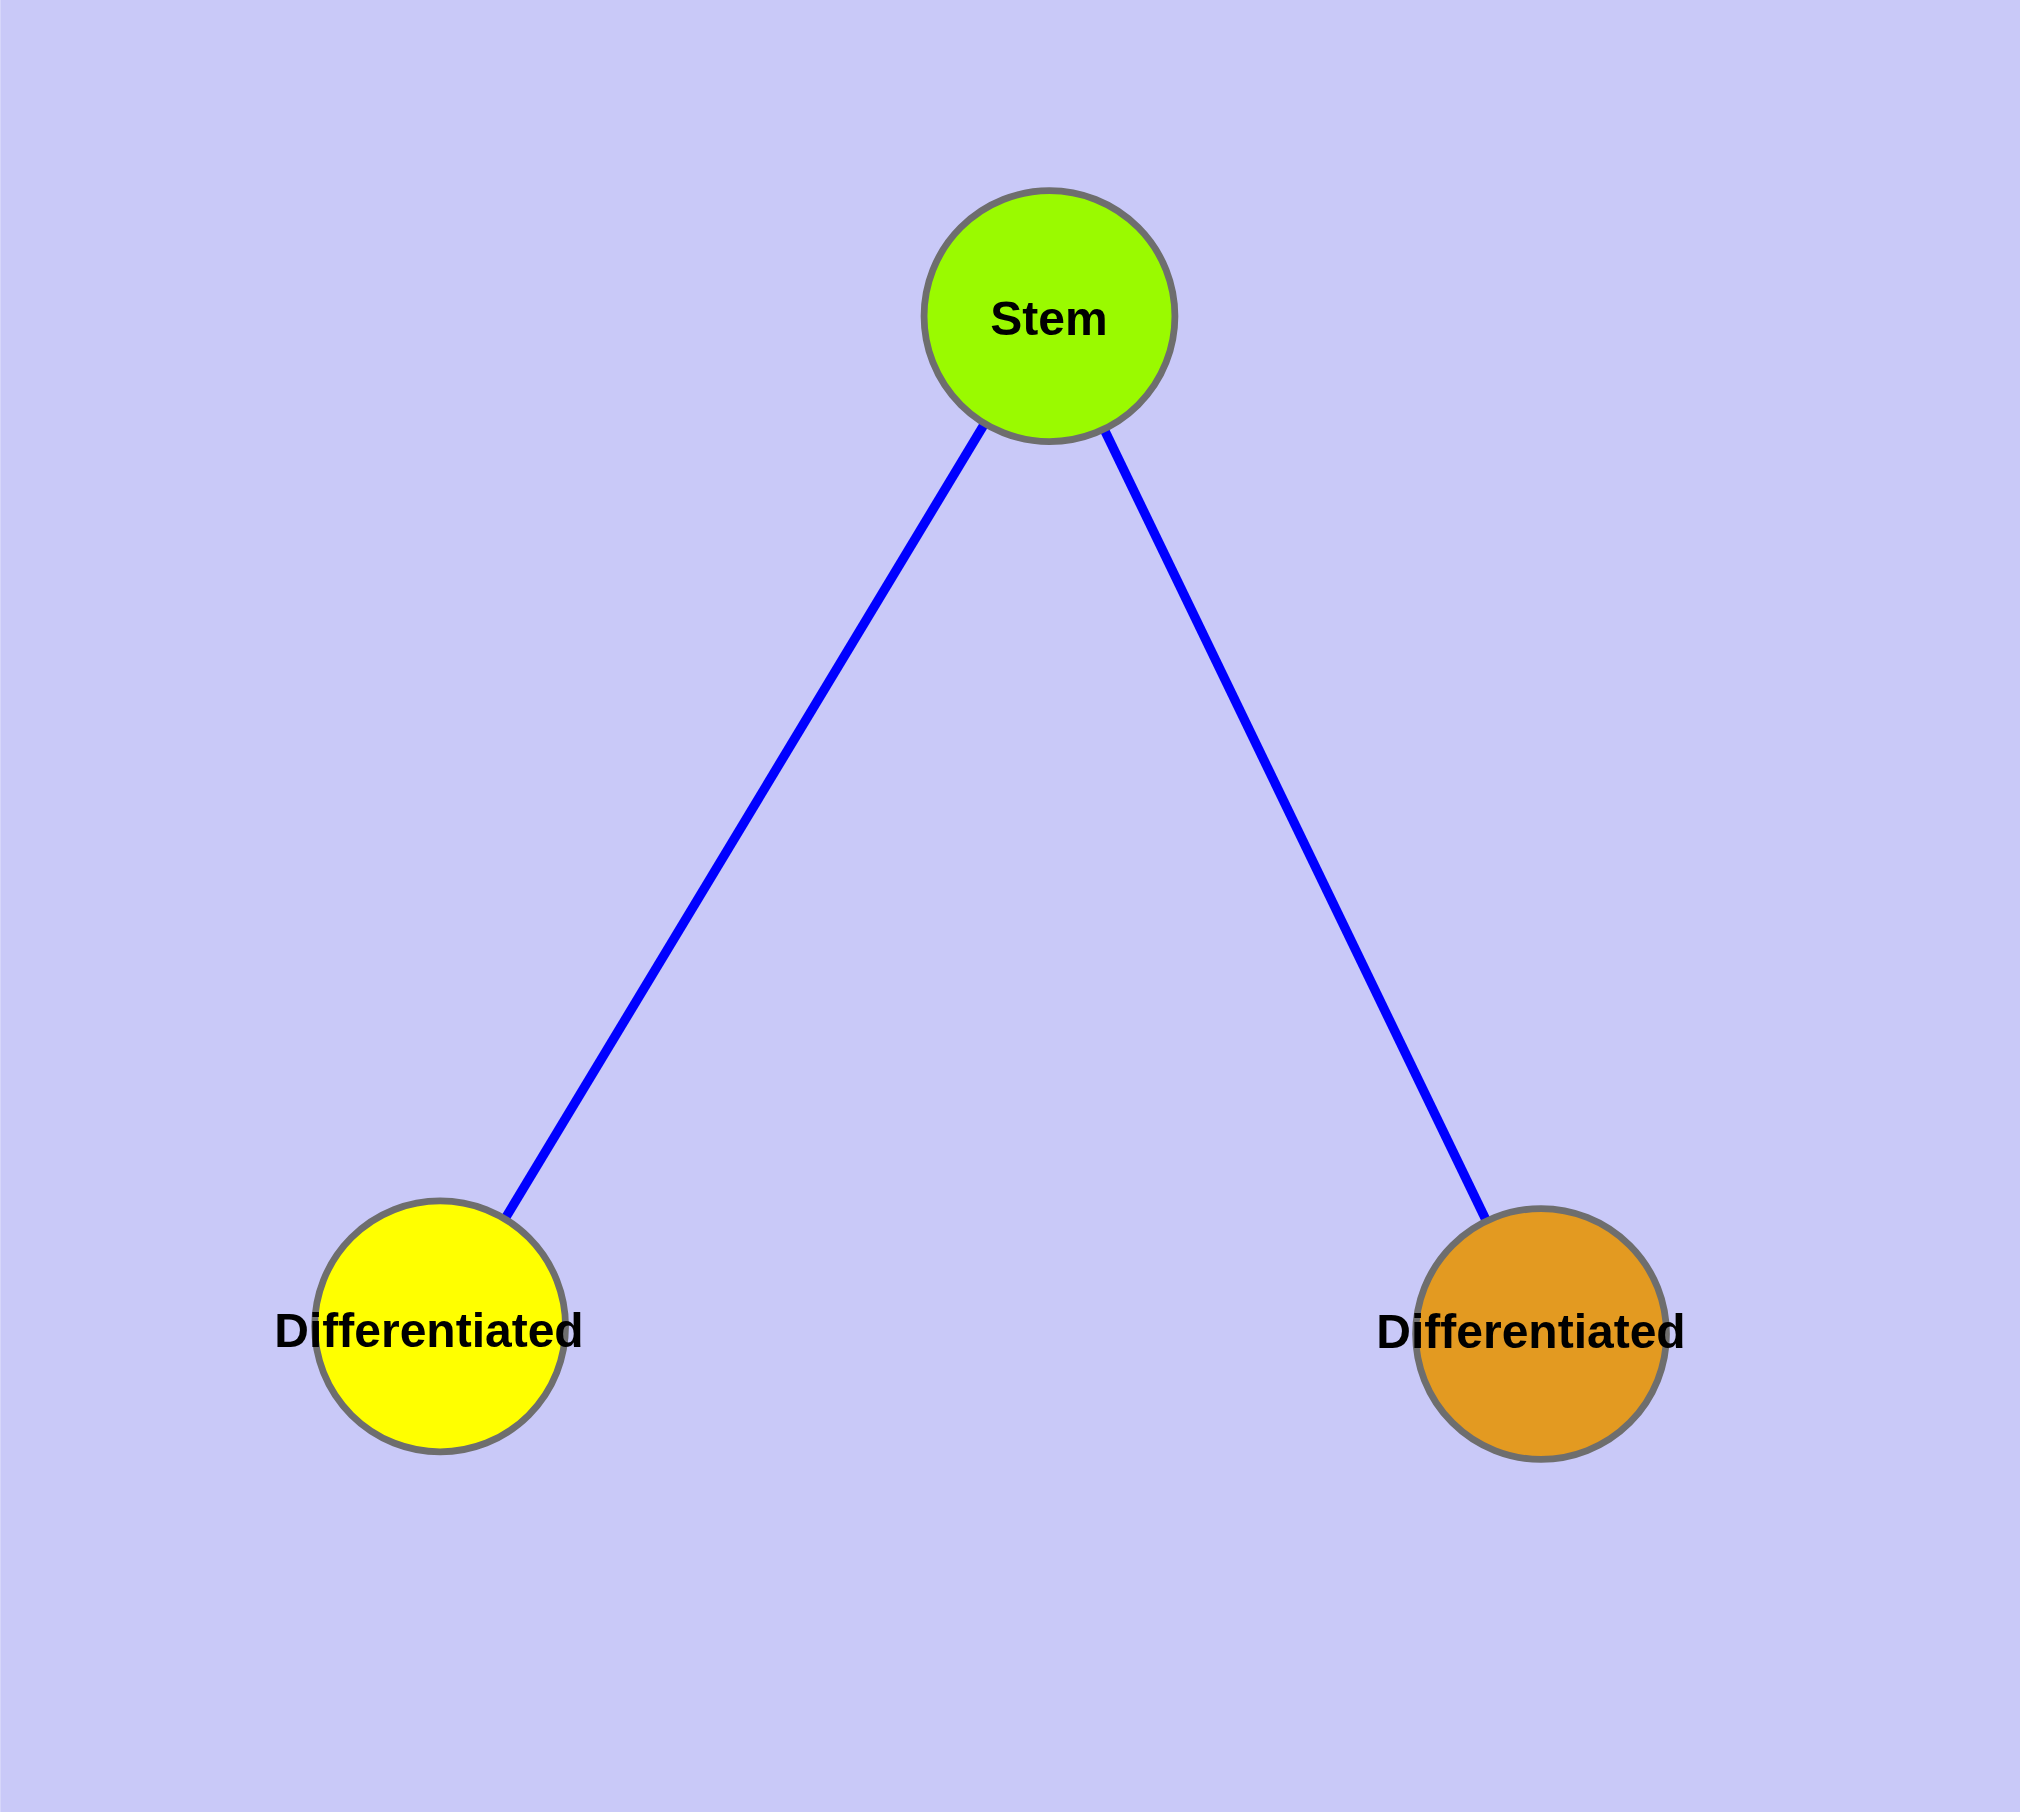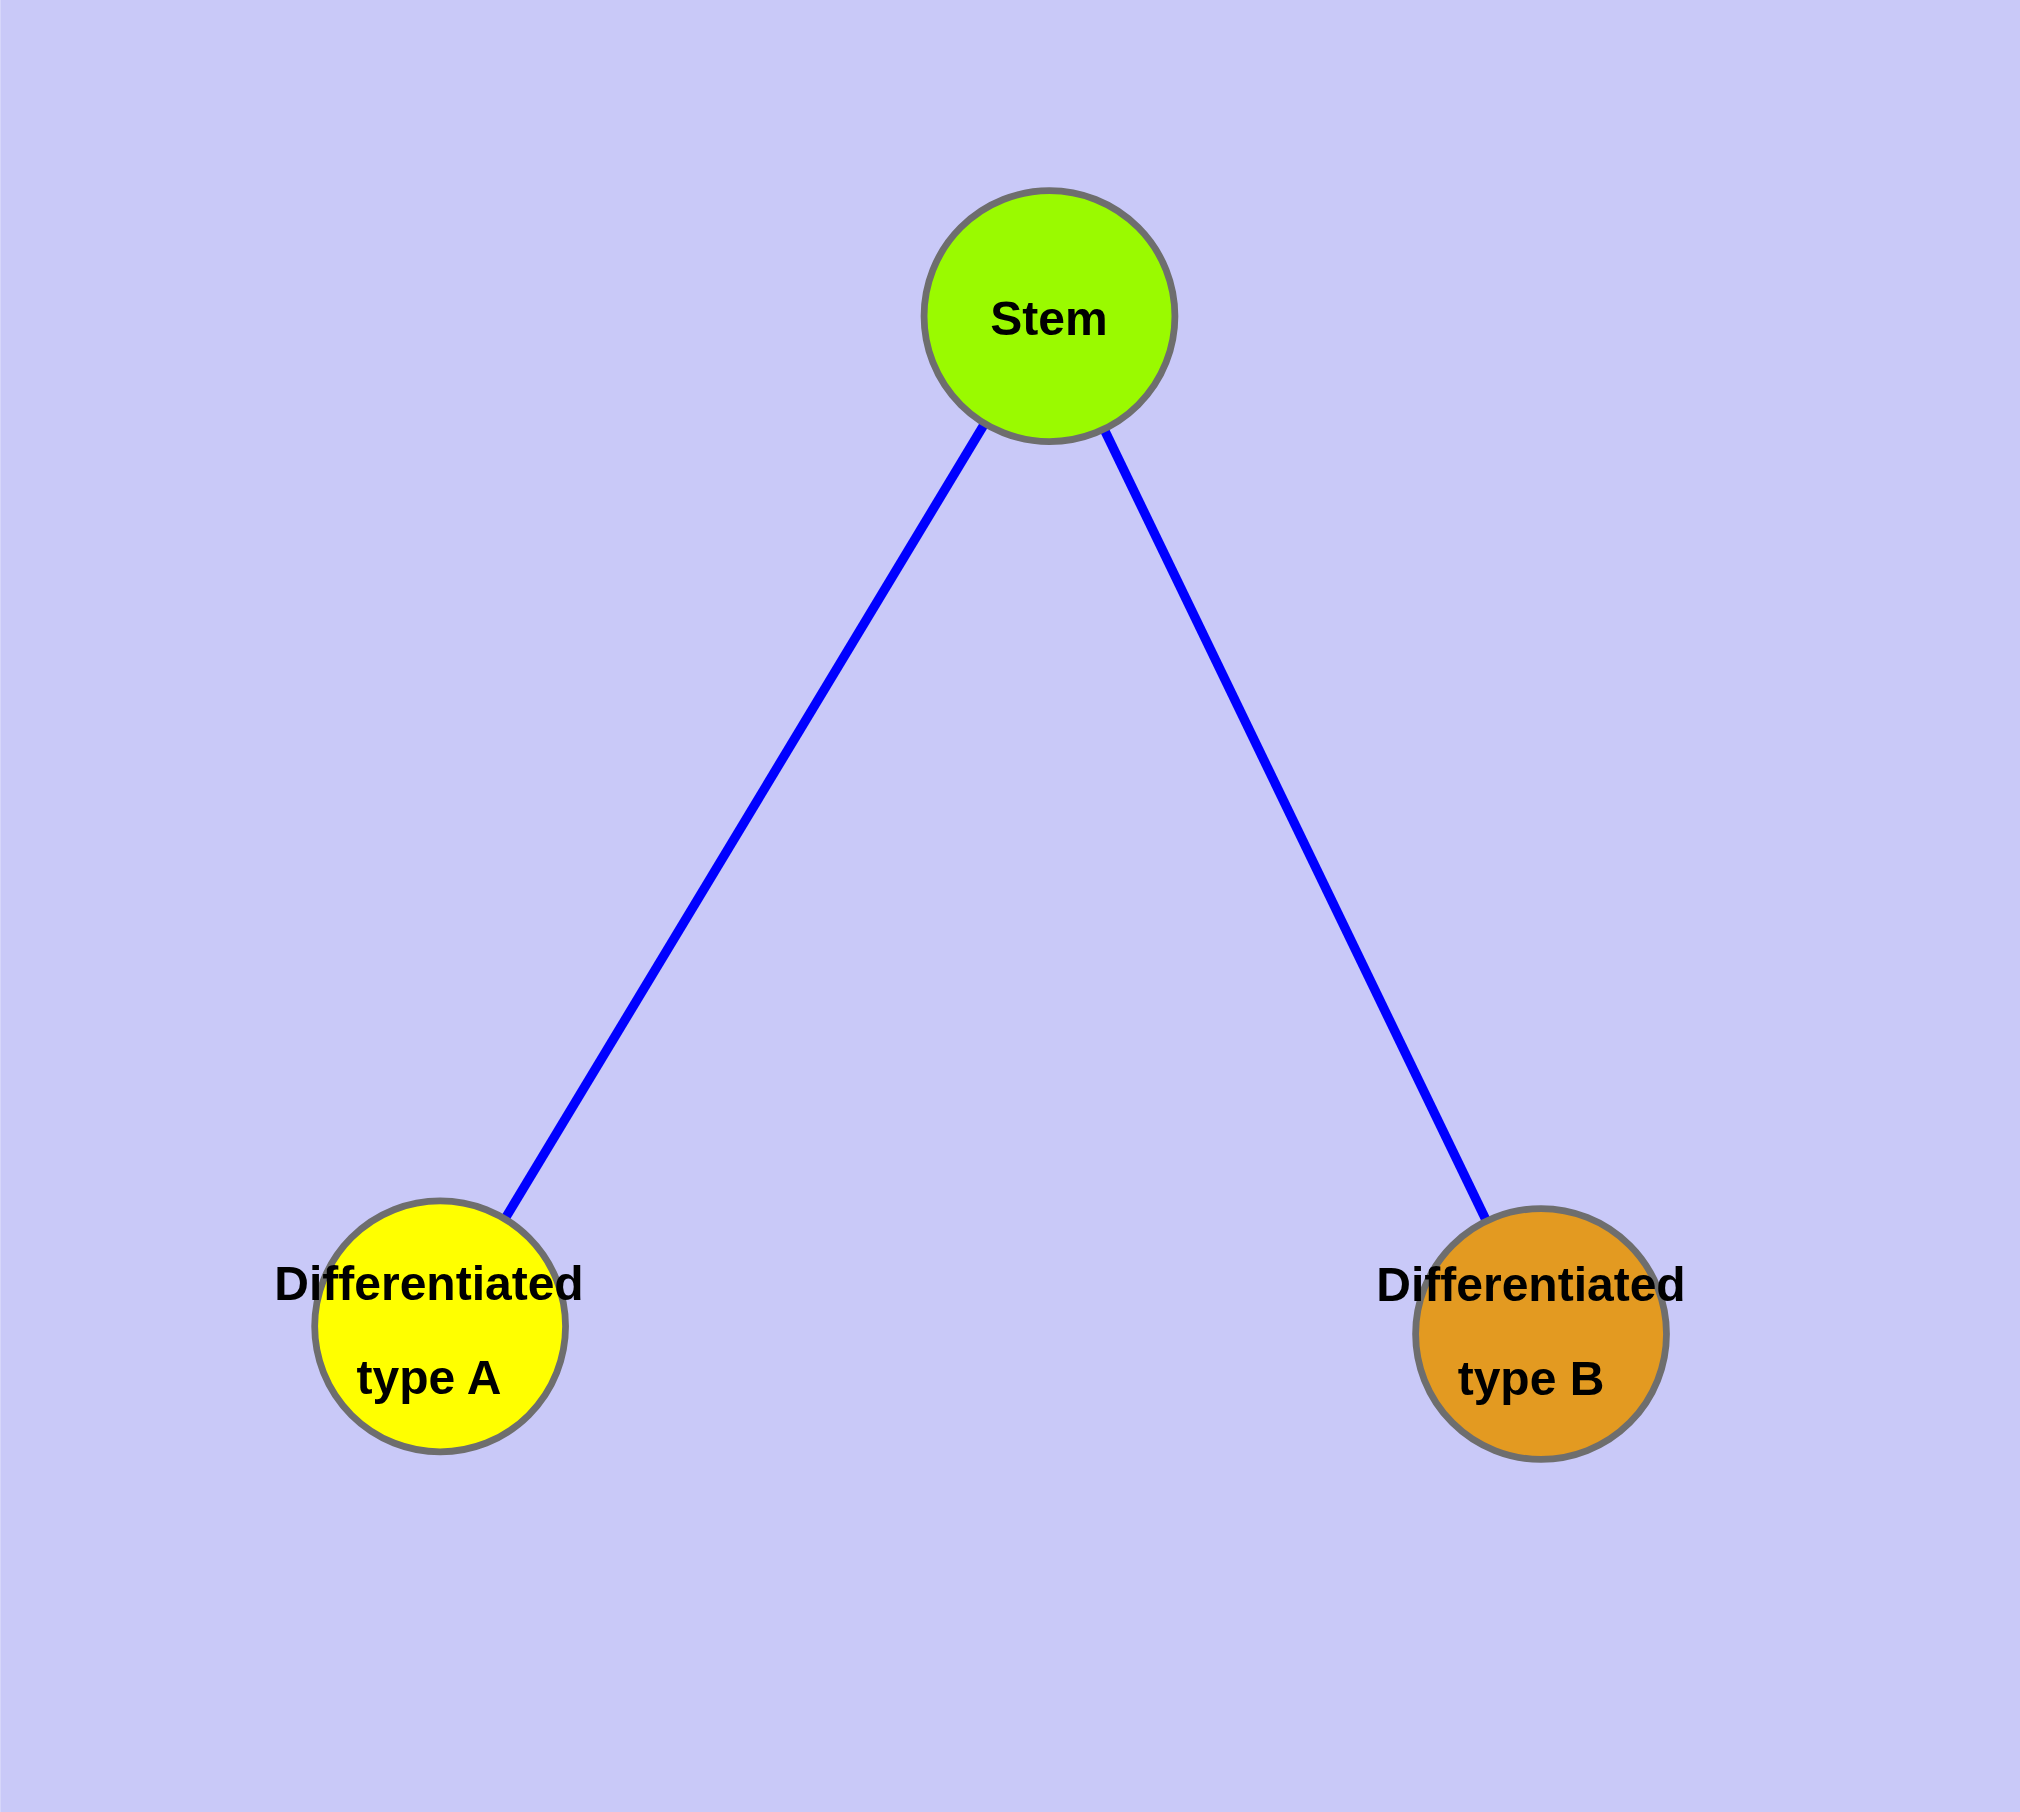--- a/index.html
+++ b/index.html
@@ -58,22 +58,20 @@
       <circle cx="1818" cy="1574" r="148" fill="#E39A21"></circle>
     </g>
   </svg>
 
   <div class="node-label label-stem">
     <span class="line">Stem</span>
   </div>
 
   <div class="node-label label-type-a">
     <span class="line">Differentiated</span>
-    <span class="line">type A</span>
   </div>
 
   <div class="node-label label-type-b">
     <span class="line">Differentiated</span>
-    <span class="line">type B</span>
   </div>
 
 </div>
 
 
 </body></html>

